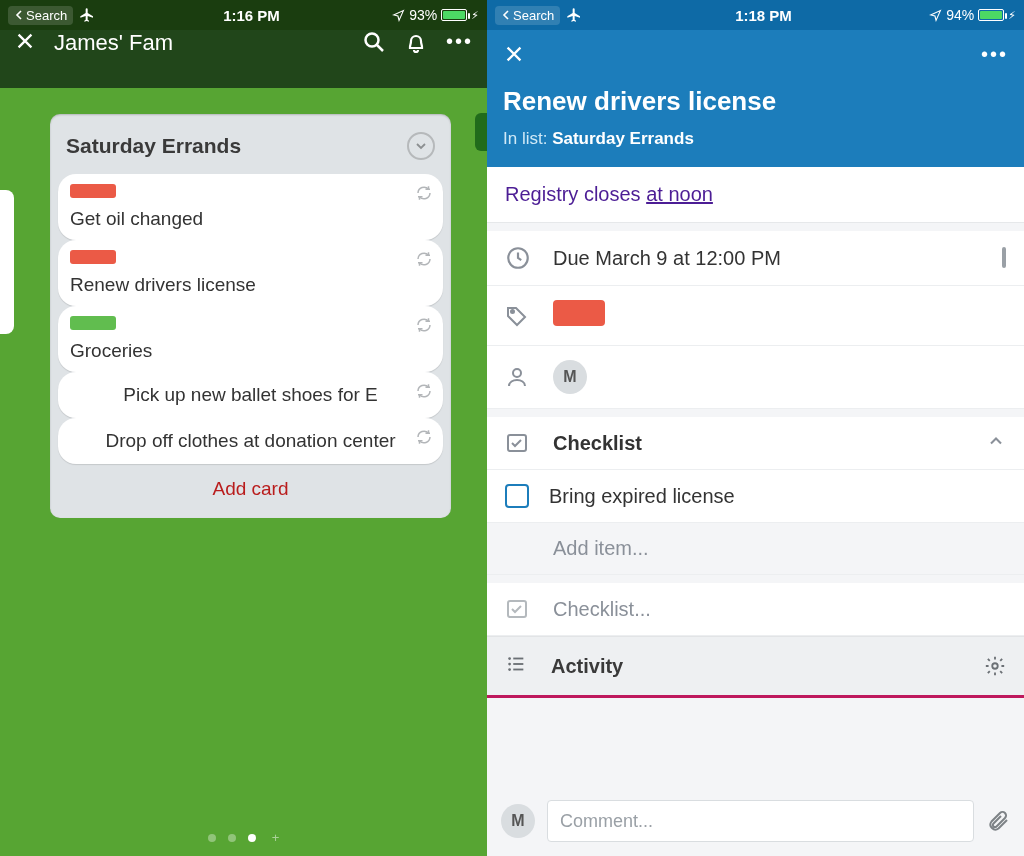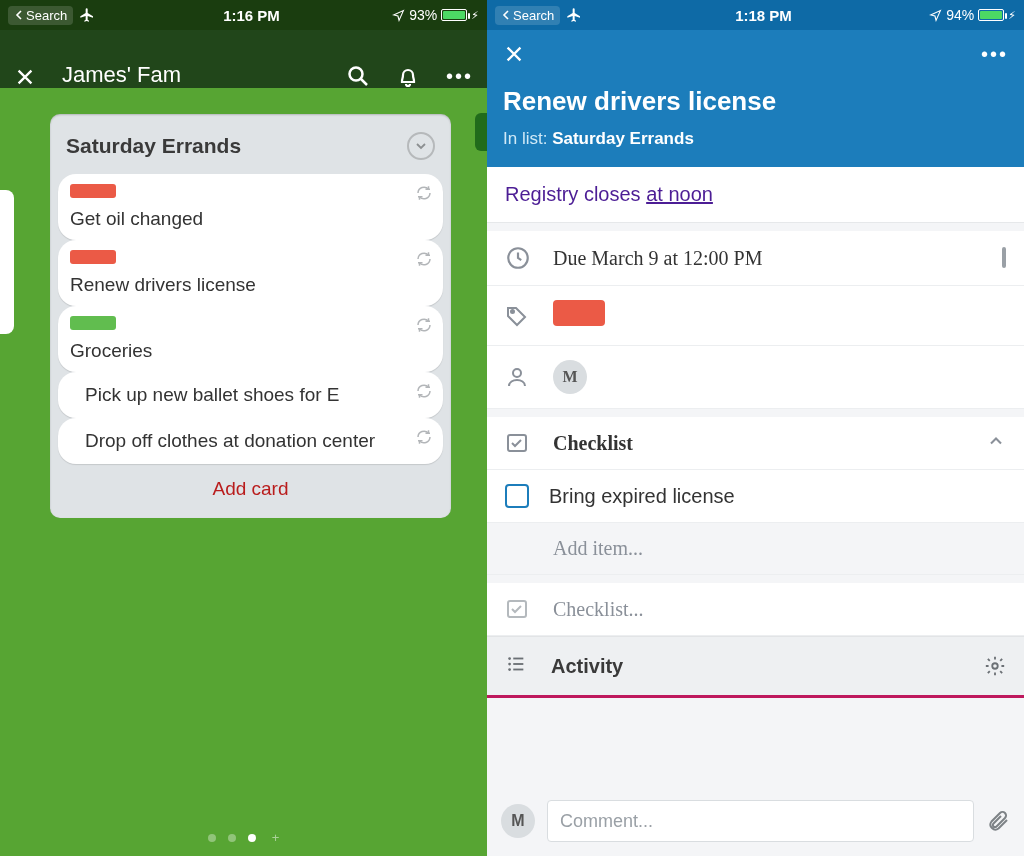--- a/index.html
+++ b/index.html
@@ -38,23 +38,23 @@
     width:26px; height:12px; border:1px solid #fff; border-radius:2px; position:relative; display:inline-block;
   }
   .battery::after{ content:""; position:absolute; right:-4px; top:3px; width:2px; height:6px; background:#fff; border-radius:1px;}
   .battery .fill{ position:absolute; left:1px; top:1px; bottom:1px; width:90%; background:#4cd964; border-radius:1px;}
   
   .topbar-left {
     height:58px;
     background:#21461a;
     color:#fff;
     display:flex;
-    align-items:flex-end;
+    align-items:flex-start;
     padding:0 14px;
-    gap:26px;
+    gap:18px;
   }
   .topbar-left .title { font-size:22px; font-weight:400; flex:1;}
   .icon { display:inline-flex; align-items:center; justify-content:center; }
   
   .board-body {
     flex:1;
     background:#57a533;
     position:relative;
     overflow:hidden;
   }
@@ -81,21 +81,21 @@
   }
   .card{
     background:#fff; border-radius:18px; margin-bottom:0; padding:10px 12px; box-shadow:0 1px 1px rgba(0,0,0,0.12);
     position:relative;
   }
   .card .label{ width:46px; height:14px; border-radius:3px; margin-bottom:10px;}
   .label.red{ background:#eb5a46;}
   .label.green{ background:#61bd4f;}
   .card .ctext{ font-size:19px; color:#333; }
   .sync-ic{ position:absolute; right:10px; top:10px; color:#a9acaf;}
-  .card.slim{ padding:12px 27px;}
+  .card.slim{ padding:12px 27px;text-align:center;}
   .add-card{
     text-align:center; padding:14px 0 10px 0; color:#b91c1c; font-size:19px;
   }
   .pager{
     position:absolute; bottom:14px; left:0; right:0; display:flex; justify-content:center; gap:12px;
   }
   .pager .dot{ width:8px; height:8px; border-radius:50%; background:rgba(255,255,255,0.35);}
   .pager .dot.active{ background:#fff;}
   .pager .plus{ color:rgba(255,255,255,0.5); font-size:13px; line-height:8px; margin-left:4px;}
   
@@ -109,21 +109,21 @@
   .right-head .inlist{ margin-top:12px; font-size:17px; color:#cfe9f7;}
   .right-head .inlist b{ color:#fff; font-weight:700;}
   .desc{
     padding:16px 18px; background:#fff; border-bottom:1px solid #e6e8ea; font-size:20px; color:#4c1d95;
   }
   .desc .under{ text-decoration: underline;}
   .row{
     display:flex; align-items:center; padding:14px 18px; gap:20px; border-bottom:1px solid #eceef0; background:#fff;
   }
   .row .left-ic{ width:28px; color:#8a9099; display:flex;}
-  .row .content{ flex:1; font-size:20px; color:#333;font-family:Liberation Serif, serif;}
+  .row .content{ flex:1; font-size:20px; color:#333;}
   .row .trail{ color:#9aa0a6;}
   .checkbox-empty{
     width:24px; height:24px; border:2.5px solid #9aa0a6; border-radius:4px;
   }
   .label-chip{ width:52px; height:26px; background:#eb5a46; border-radius:4px;}
   .avatar{ width:34px;height:34px; border-radius:50%; background:#d9dde0; color:#555; font-weight:600; display:flex; align-items:center; justify-content:center; font-size:16px;}
   .grey-row{ background:#f4f5f7; color:#8a9099;}
   .grey-row .content{ color:#8a9099;}
   .hr-gap{ height:8px; background:#f4f5f7;}
   .checklist-item{ display:flex; align-items:center; padding:14px 18px; gap:20px; background:#fff; border-bottom:1px solid #eceef0;}

